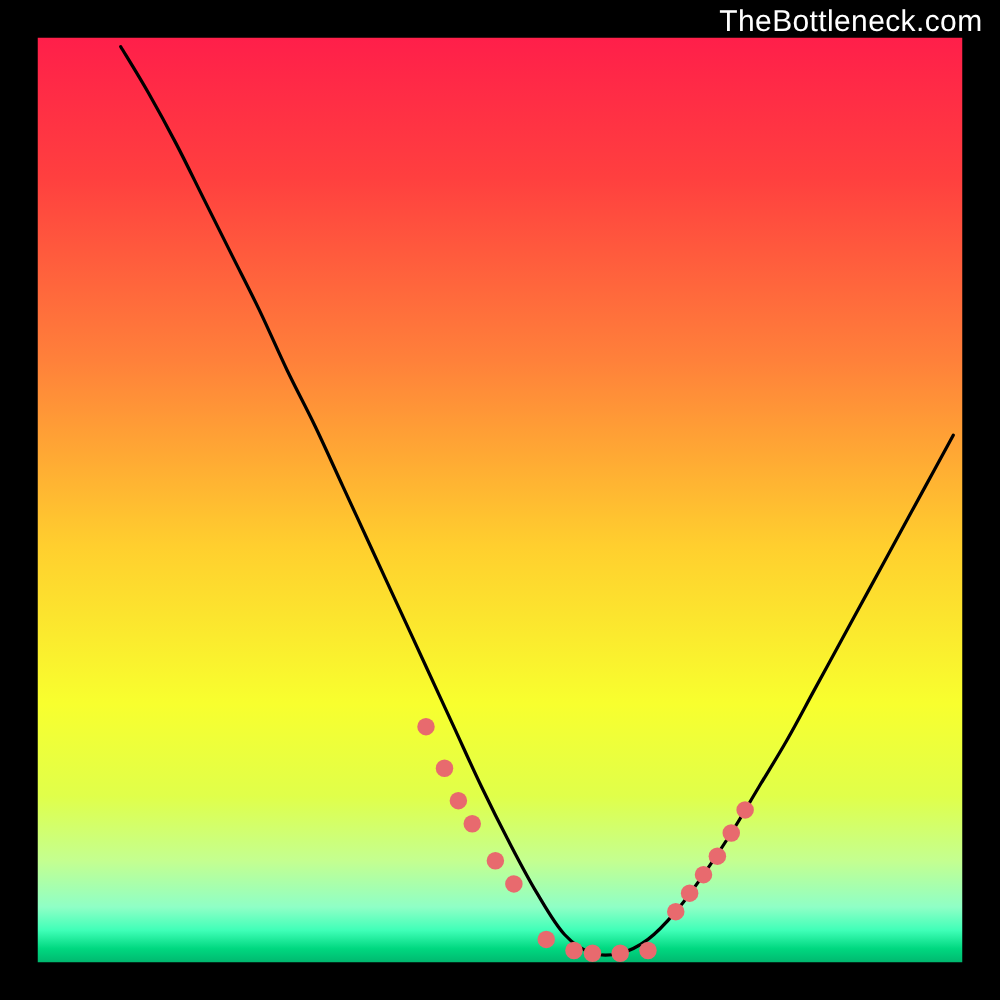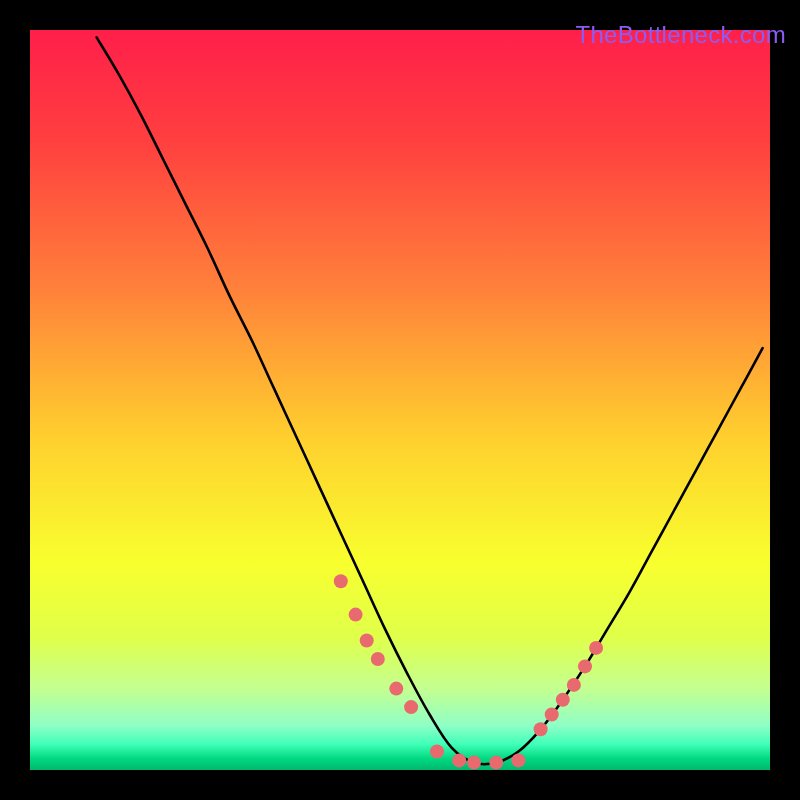--- a/index.html
+++ b/index.html
@@ -13,23 +13,23 @@
   .frame {
     position: absolute;
     left: 30px;
     top: 30px;
     width: 740px;
     height: 740px;
     background: #000;
   }
   .watermark {
     position: absolute;
-    top: 21px;
+    top: 4px;
     right: 14px;
-    color: #8b5cf6;
+    color: #ffffff;
     font-family: Arial, Helvetica, sans-serif;
     font-size: 24px;
     font-weight: 400;
     letter-spacing: 0.3px;
   }
   svg {
     display: block;
     width: 740px;
     height: 740px;
   }

